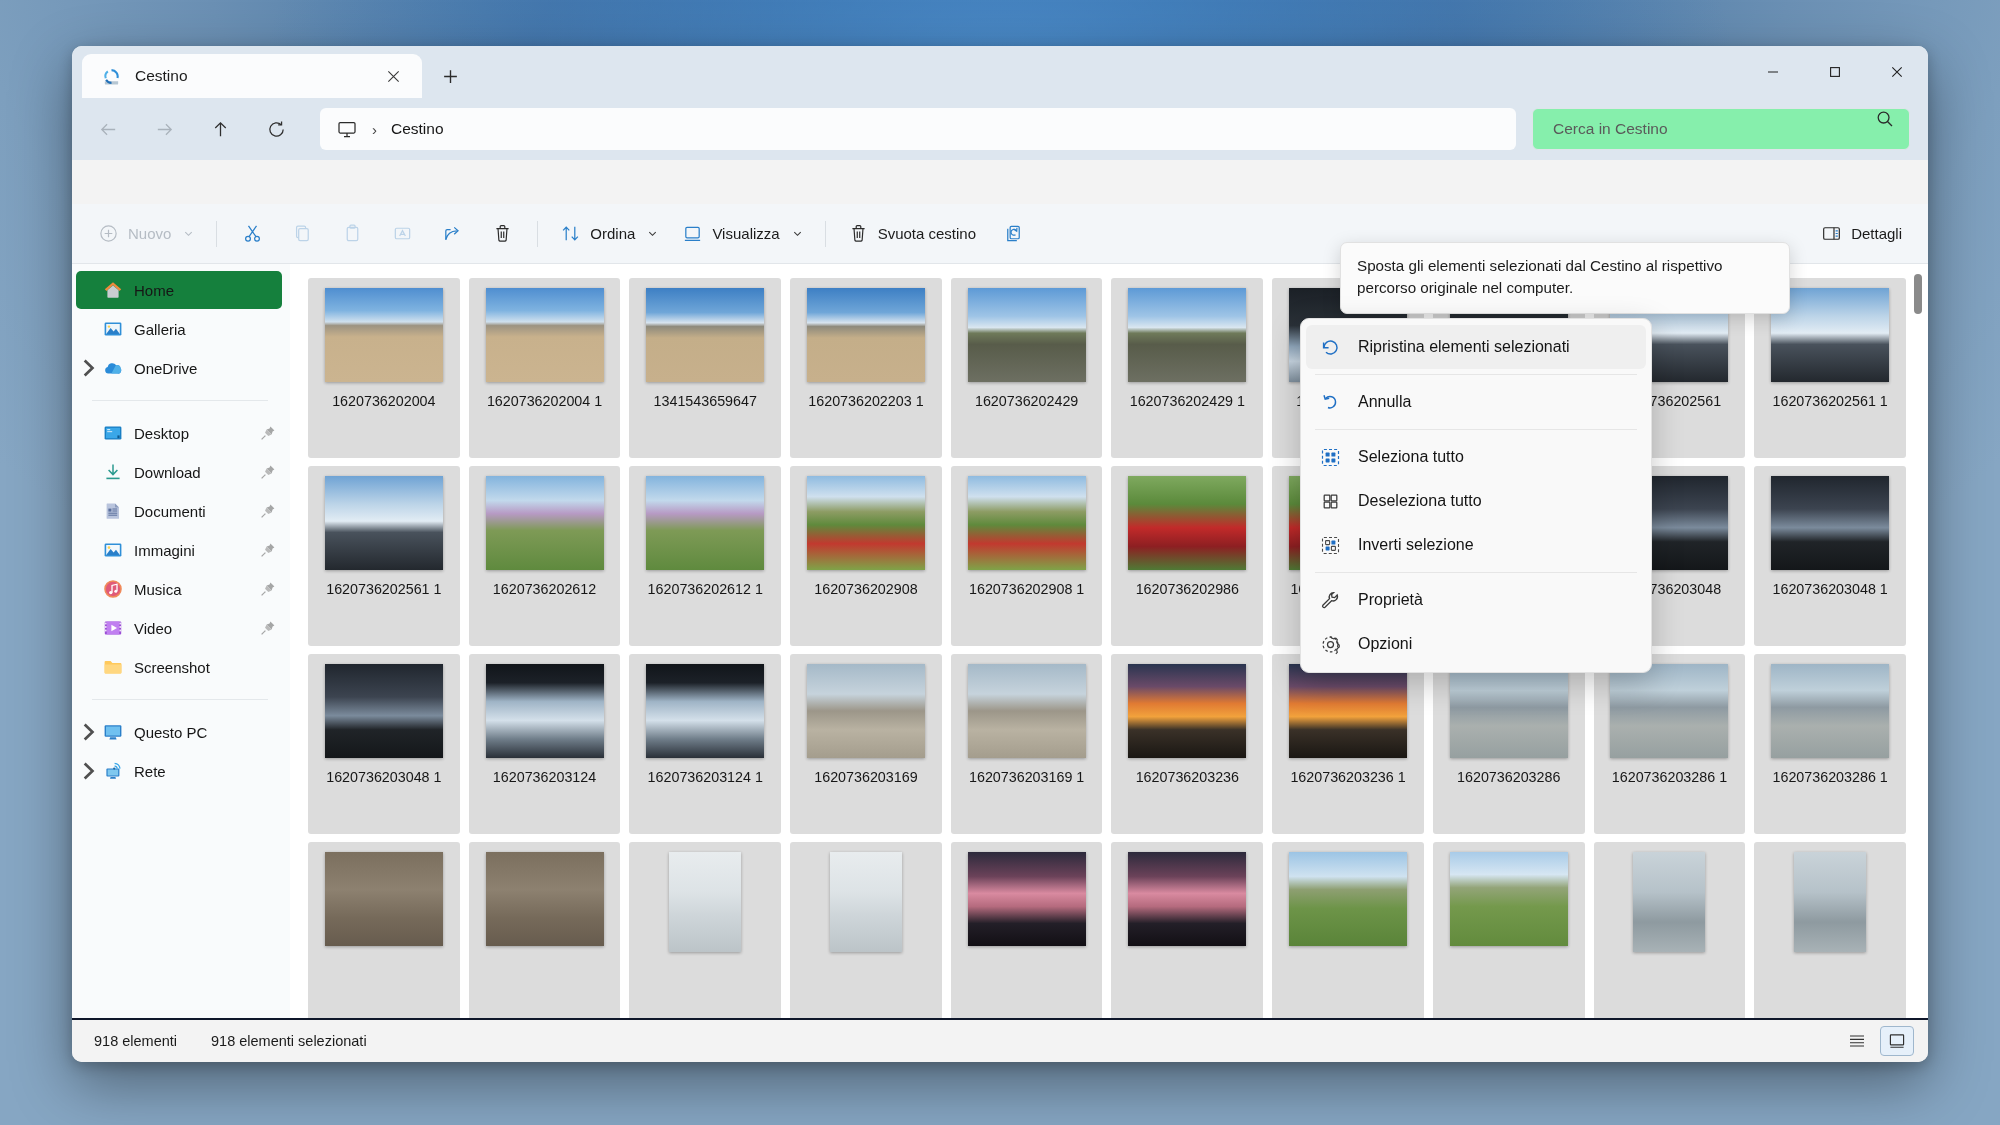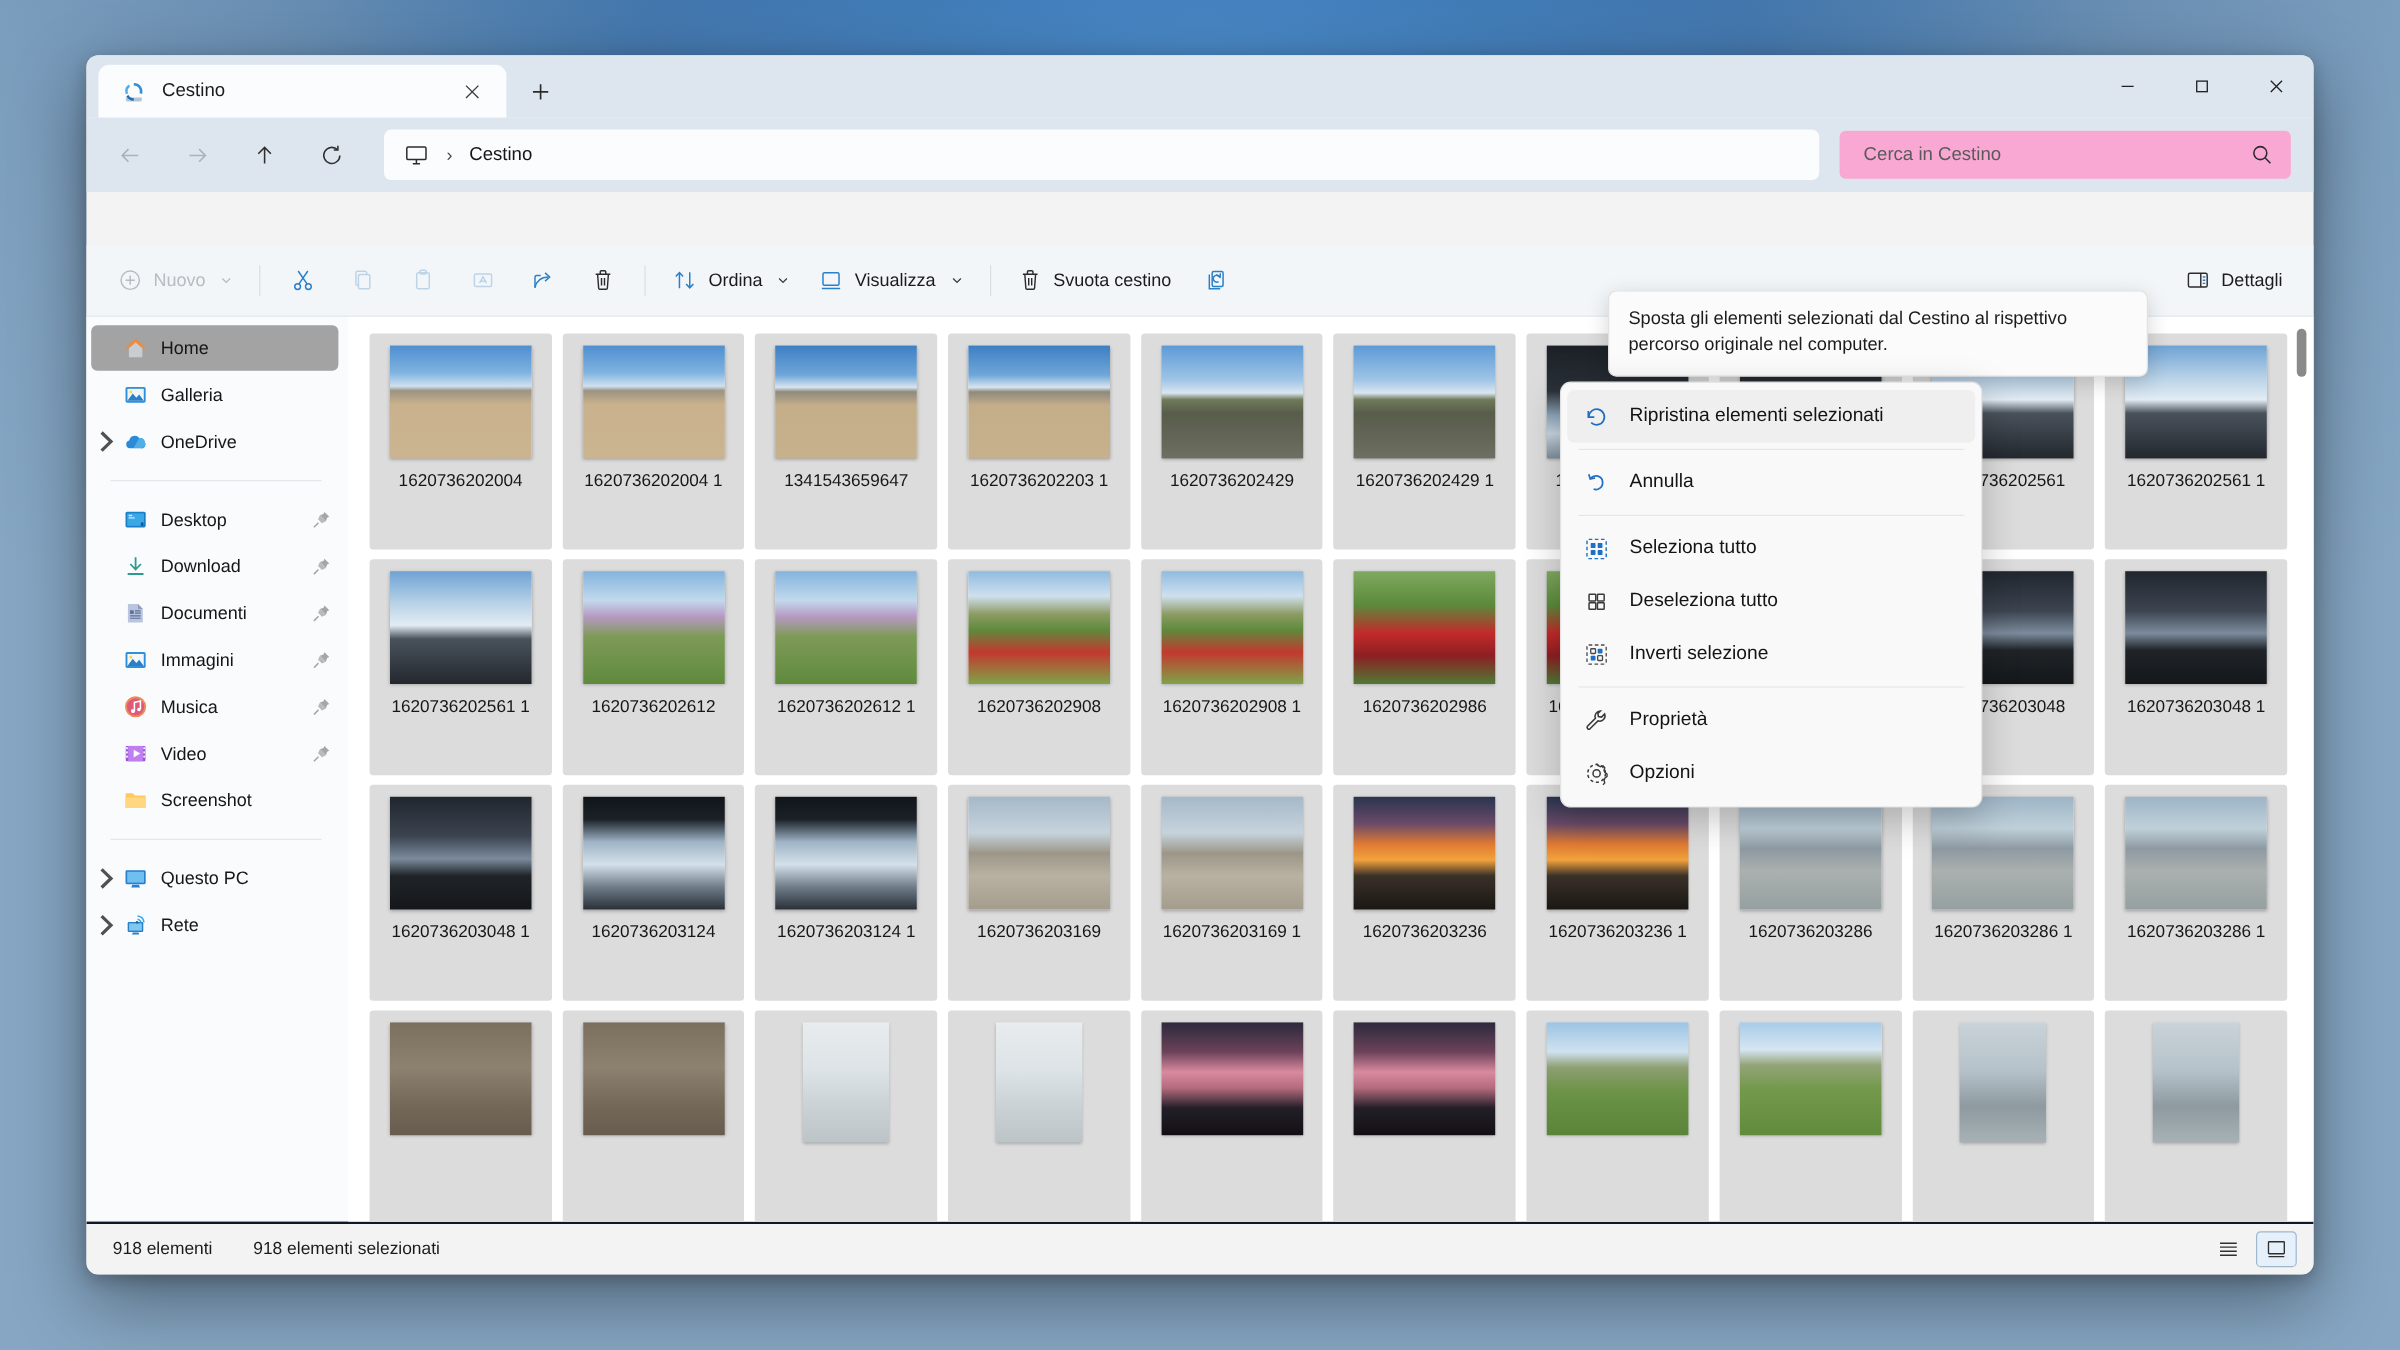--- a/index.html
+++ b/index.html
@@ -94,24 +94,24 @@
     display: flex; align-items: center;
     padding: 0 16px; gap: 6px;
     margin-left: 16px; margin-right: 16px;
     font-size: 15.5px; color: #1b1b1b;
   }
   .crumb-icon { width: 22px; height: 22px; display: flex; align-items: center; justify-content: center; }
   .crumb-sep { color: #444; font-size: 15px; padding: 0 8px; }
   .crumb-text { color: #161616; }
   .searchbox {
     width: 378px; height: 42px;
-    background: #f9a8d4;
+    background: #86efac;
     border: 1px solid #dfe5ea;
     border-radius: 6px;
-    display: flex; align-items: center;
+    display: flex; 
     padding: 0 14px 0 20px;
   }
   .searchbox input {
     flex: 1 1 auto; border: none; outline: none; background: transparent;
     font-family: inherit; font-size: 15.5px; color: #3a3a3a;
   }
   .searchbox input::placeholder { color: #5a5a5a; }
   .search-ic { width: 20px; height: 20px; color: #2b2b2b; }
 
   
@@ -148,21 +148,21 @@
     padding-top: 6px;
     overflow: hidden;
     font-size: 15px;
   }
   .nav-item {
     display: flex; align-items: center;
     height: 38px; margin: 1px 8px 1px 4px;
     border-radius: 5px; padding-right: 6px;
     position: relative;
   }
-  .nav-item.selected { background: #a3a3a3; }
+  .nav-item.selected { background: #15803d; }
   .nav-chev {
     width: 26px; flex: 0 0 26px;
     display: flex; align-items: center; justify-content: center;
     color: #505050; font-size: 11px;
   }
   .nav-ic { width: 22px; height: 22px; flex: 0 0 22px; margin-right: 10px; position: relative; }
   .nav-label { flex: 1 1 auto; color: #161616; }
   .pin { width: 16px; height: 16px; flex: 0 0 16px; opacity: .75; }
   .nav-divider { height: 1px; background: #e4e8eb; margin: 13px 22px 13px 20px; }
 

